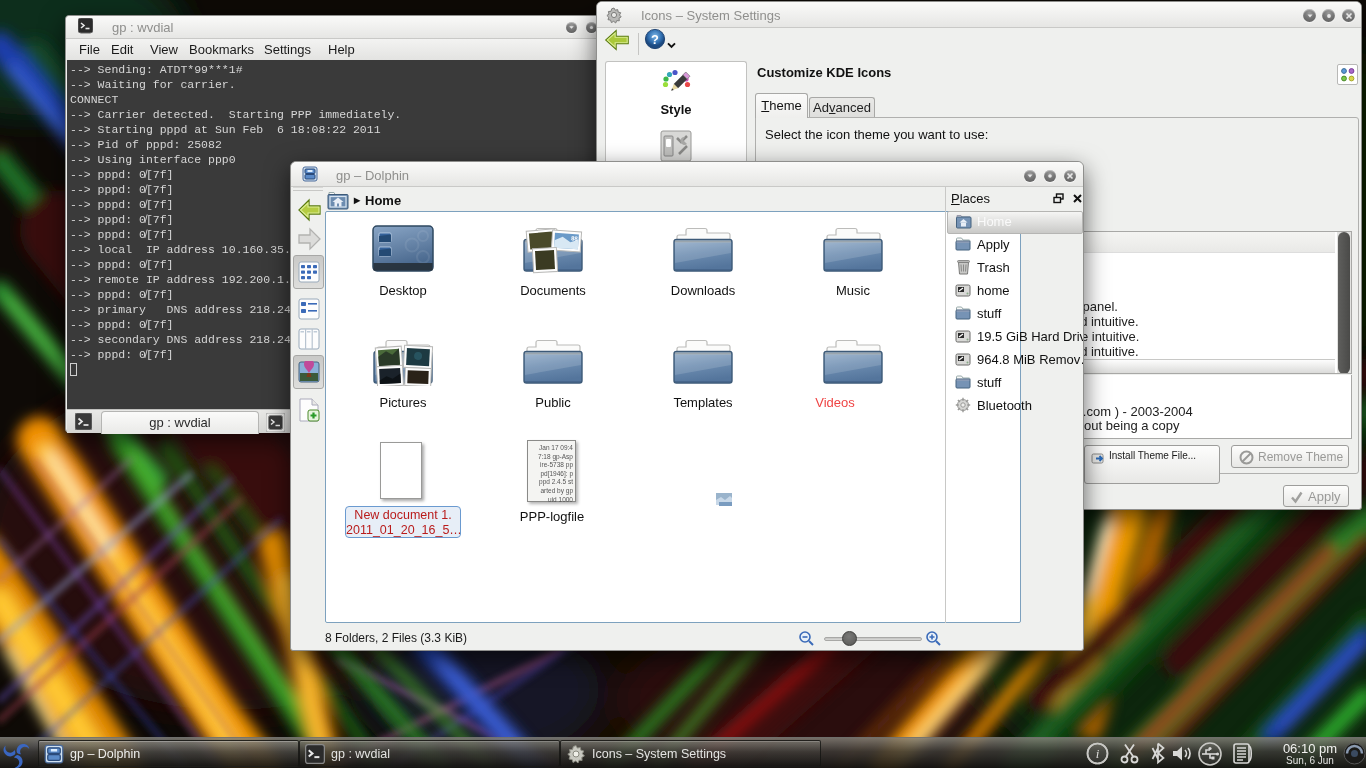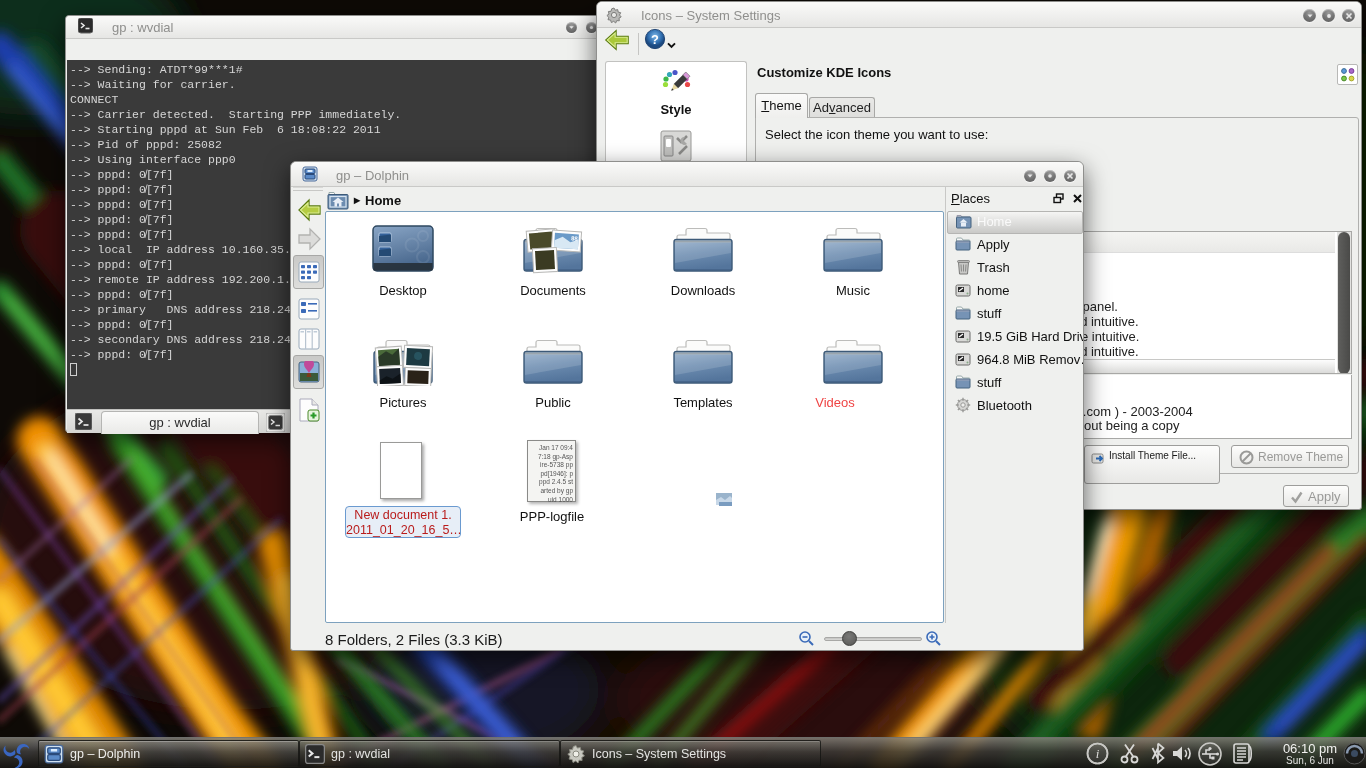--- a/index.html
+++ b/index.html
@@ -119,20 +119,28 @@
         <svg style="left:2px;top:2px" width="7" height="7" viewBox="0 0 8 8">
           <path d="M1.5 2.5 h5 l-2.5 3 z" fill="#e8e8e8"></path>
         </svg>
       </div>
     <div class="wbtn" style="left:520px;top:6px;width:11px;height:11px;">
         <svg style="left:2px;top:2px" width="7" height="7" viewBox="0 0 8 8">
           <circle cx="4" cy="4" r="1.8" fill="#e8e8e8"></circle>
         </svg>
       </div>
   </div>
+  <div class="abs" style="left:1px;top:23px;width:535px;height:21px;background:linear-gradient(#f3f3f2,#e3e3e1);font-size:13px;color:#1a1a1a;">
+    <span class="abs" style="left:12px;top:3px;">File</span>
+    <span class="abs" style="left:44px;top:3px;">Edit</span>
+    <span class="abs" style="left:83px;top:3px;">View</span>
+    <span class="abs" style="left:122px;top:3px;">Bookmarks</span>
+    <span class="abs" style="left:197px;top:3px;">Settings</span>
+    <span class="abs" style="left:261px;top:3px;">Help</span>
+  </div>
   <div class="abs" style="left:1px;top:44px;width:535px;height:349px;background:#3a3a3a;overflow:hidden;">
     <pre style="margin:0;padding:2px 0 0 3px;font-family:'Liberation Mono',monospace;font-size:11.5px;line-height:15px;color:#d6d6d6;">--&gt; Sending: ATDT*99***1#
 --&gt; Waiting for carrier.
 CONNECT
 --&gt; Carrier detected.  Starting PPP immediately.
 --&gt; Starting pppd at Sun Feb  6 18:08:22 2011
 --&gt; Pid of pppd: 25082
 --&gt; Using interface ppp0
 --&gt; pppd: 0̸[7f]
 --&gt; pppd: 0̸[7f]
@@ -406,21 +414,21 @@
       <path d="M3 5 v-2.5 h5 l1 2 h11 v3 h-17 z" fill="#f8f8f8" stroke="#9aa"></path>
       <rect x="2" y="4.5" width="20" height="14.5" rx="1" fill="#6c8cb0" stroke="#3d5a78"></rect>
       <rect x="4" y="6.5" width="16" height="10.5" fill="none" stroke="#d8e4f0" stroke-width="1.2"></rect>
       <path d="M6.5 12 l5.5-4.5 5.5 4.5 z" fill="#e8eef6"></path>
       <rect x="8.5" y="12" width="7" height="4.5" fill="#e8eef6"></rect>
       <rect x="11" y="13.5" width="2" height="3" fill="#6c8cb0"></rect>
     </svg>
   <span class="abs" style="left:63px;top:31px;font-size:12px;font-weight:bold;color:#111;">▸</span>
   <span class="abs" style="left:74px;top:31px;font-size:13px;font-weight:bold;color:#111;">Home</span>
 
-  <div class="abs" style="left:34px;top:49px;width:619px;height:412px;background:#fff;border:1px solid #7da1be;border-radius:2px;overflow:hidden;">
+  <div class="abs" style="left:34px;top:49px;width:696px;height:412px;background:#fff;border:1px solid #7da1be;border-radius:2px;overflow:hidden;">
 
     <svg class="abs" style="left:45px;top:12px" width="64" height="50" viewBox="0 0 64 50">
         <rect x="2" y="2" width="60" height="45" rx="4" fill="url(#dgrad)" stroke="#2e4860" stroke-width="1.5"></rect>
         <g stroke="#ffffff" fill="none" opacity=".08">
           <circle cx="41" cy="21" r="6.5" stroke-width="2"></circle>
           <circle cx="52" cy="12" r="5" stroke-width="2"></circle>
           <circle cx="52" cy="33" r="6" stroke-width="2"></circle>
         </g>
         <rect x="2.5" y="39" width="59" height="7.5" fill="#232b33" opacity=".85"></rect>
         <g>
@@ -554,21 +562,21 @@
   <span class="abs" style="left:686px;top:213px;font-size:13px;color:#111;">stuff</span>
   <svg class="abs" style="left:664px;top:235px" width="16" height="16" viewBox="0 0 16 16">
       <circle cx="8" cy="8" r="5.5" fill="#d8d8d6" stroke="#9a9a98"></circle>
       <circle cx="8" cy="8" r="2.2" fill="#efefed" stroke="#9a9a98"></circle>
       <g stroke="#9a9a98" stroke-width="1.4">
         <path d="M8 .8 v3 M8 12.2 v3 M.8 8 h3 M12.2 8 h3 M2.9 2.9 l2.1 2.1 M11 11 l2.1 2.1 M13.1 2.9 l-2.1 2.1 M5 11 l-2.1 2.1"></path>
       </g>
     </svg>
   <span class="abs" style="left:686px;top:236px;font-size:13px;color:#111;">Bluetooth</span>
 
-  <div class="abs" style="left:34px;top:469px;font-size:15px;color:#1a1a1a;text-align:center;">8 Folders, 2 Files (3.3 KiB)</div>
+  <div class="abs" style="left:34px;top:469px;font-size:12px;color:#1a1a1a;text-align:center;">8 Folders, 2 Files (3.3 KiB)</div>
   <svg class="abs" style="left:507px;top:468px" width="17" height="17" viewBox="0 0 17 17">
       <circle cx="7" cy="7" r="5" fill="#e8f0f8" stroke="#3a6ab8" stroke-width="1.6"></circle>
       <path d="M11 11 l4 4" stroke="#3a6ab8" stroke-width="2"></path>
       <path d="M4.5 7 h5" stroke="#3a6ab8" stroke-width="1.6"></path>
     </svg>
   <div class="abs" style="left:533px;top:475px;width:98px;height:4px;background:linear-gradient(#c2c2c0,#dadad8);border:1px solid #a8a8a6;border-radius:2px;"></div>
   <div class="abs" style="left:551px;top:469px;width:15px;height:15px;border-radius:50%;background:radial-gradient(circle at 45% 35%,#7a7a78,#565654);border:1px solid #3e3e3c;"></div>
   <svg class="abs" style="left:634px;top:468px" width="17" height="17" viewBox="0 0 17 17">
       <circle cx="7" cy="7" r="5" fill="#e8f0f8" stroke="#3a6ab8" stroke-width="1.6"></circle>
       <path d="M11 11 l4 4" stroke="#3a6ab8" stroke-width="2"></path>

